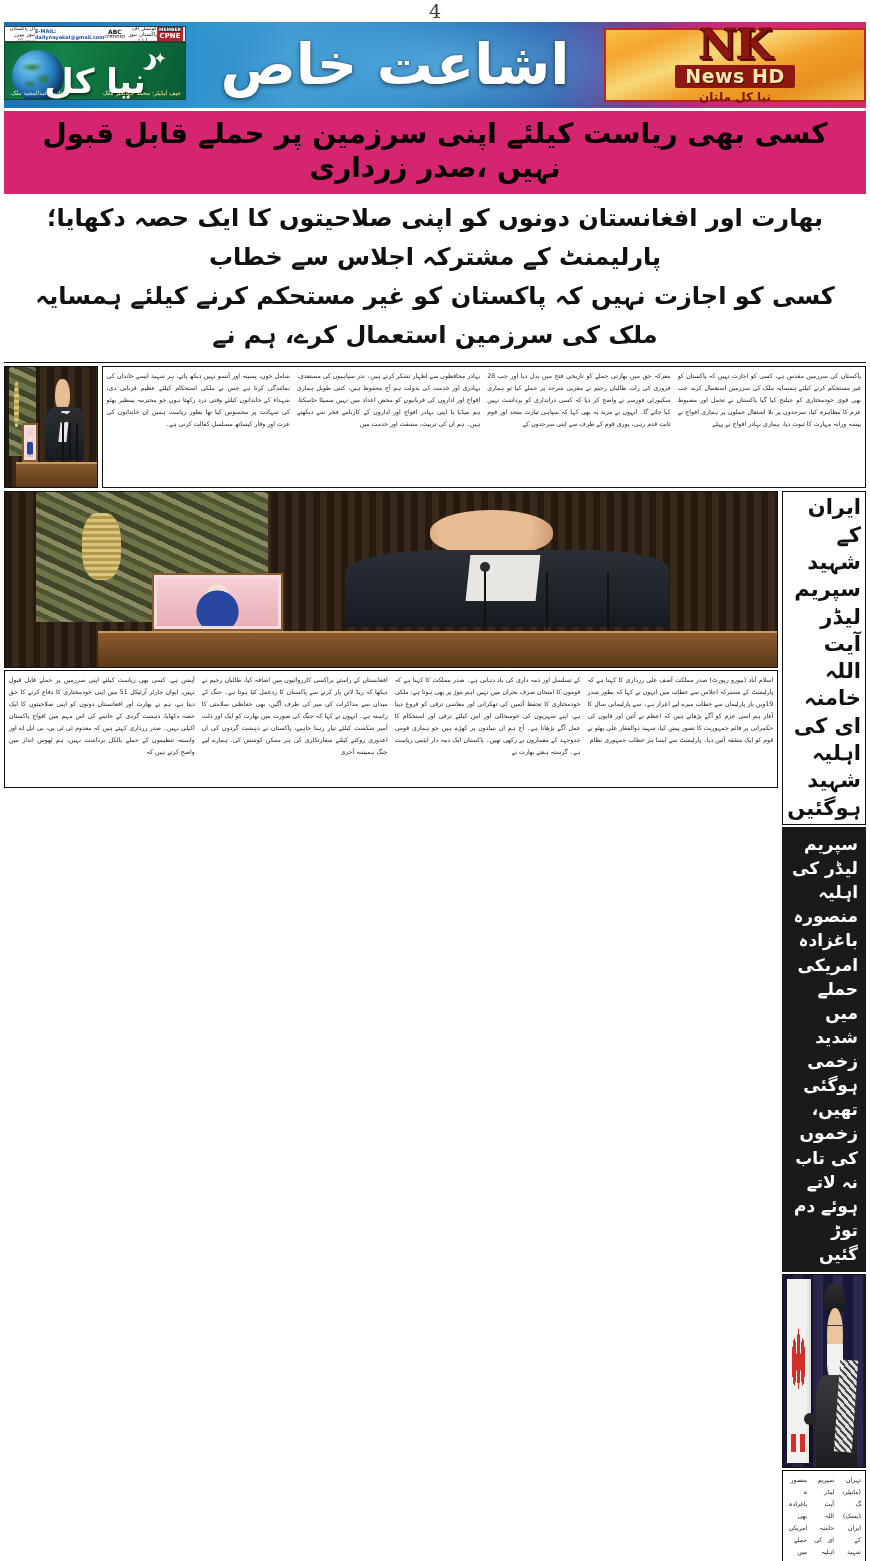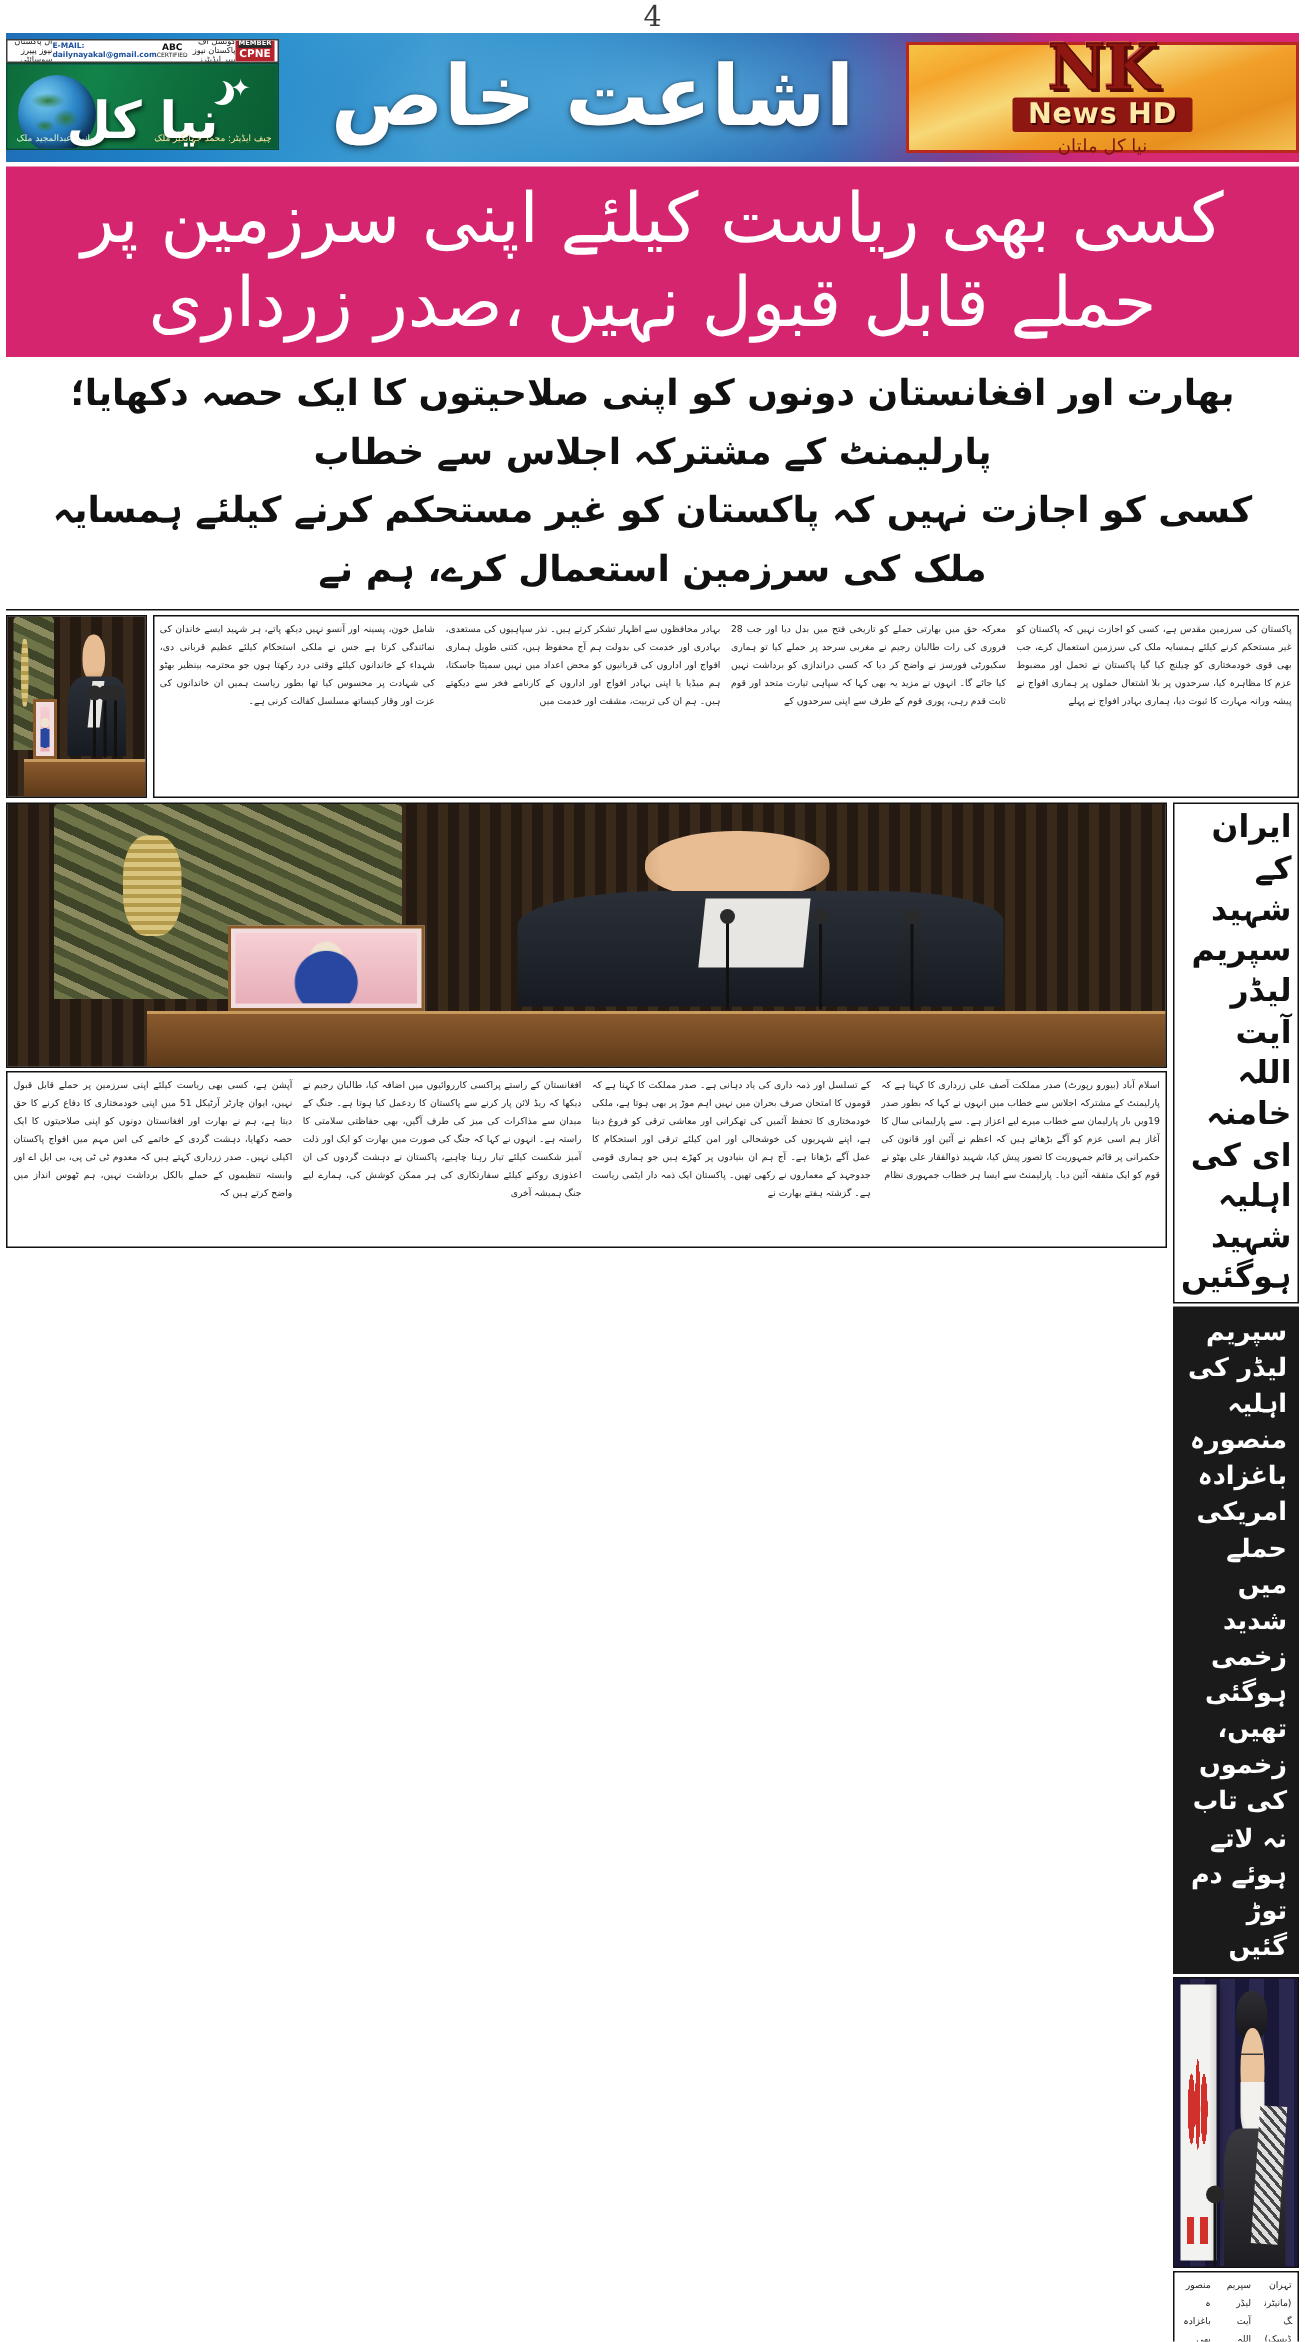--- a/index.html
+++ b/index.html
@@ -56,21 +56,21 @@
     -webkit-text-stroke:1px #5e0c08;
   }
   .logo-left .newshd {
     margin-top:1px;
     font-family:"DejaVu Sans","Liberation Sans",sans-serif;
     font-weight:700; font-size:19px; color:#ffe9a8;
     background:#8e1712; padding:0 10px 1px 10px; letter-spacing:.5px;
     border-radius:2px; text-shadow:1px 1px 0 #3d0604;
   }
   .logo-left .urdusub {
-    margin-top:2px; font-size:12px; color:#7c1410; font-weight:400;
+    margin-top:2px; font-size:12px; color:#7c1410; font-weight:700;
     direction:rtl;
   }
   .masthead-title {
     flex:1 1 auto; display:flex; align-items:center; justify-content:center;
     position:relative; z-index:3;
   }
   .masthead-title span{
     color:#ffffff; font-size:56px; font-weight:700; direction:rtl;
     font-family:"DejaVu Sans","Liberation Sans",sans-serif;
     text-shadow: 0 2px 5px rgba(0,0,0,.45), 0 0 2px rgba(0,0,0,.5);
@@ -126,23 +126,23 @@
   }
   .lr-tag{
     position:absolute; right:4px; bottom:3px; color:#ffe9a0; font-size:6px; direction:rtl;
   }
   .lr-tag2{
     position:absolute; left:6px; bottom:3px; color:#d8f3d9; font-size:6px; direction:rtl;
   }
 
   
   .band-pink {
-    margin:3px 4px 0 4px; background:#d6256f; color:#ffffff;
+    margin:3px 4px 0 4px; background:#d6256f; color:#000000;
     direction:rtl; text-align:center;
-    font-size:46px; font-weight:400; line-height:1.22;
+    font-size:28px; font-weight:700; line-height:1.22;
     padding:6px 8px 9px 8px; letter-spacing:-1px;
   }
   .subhead-black{
     margin:2px 4px 0 4px; direction:rtl; text-align:center;
     color:#111; font-size:24px; font-weight:700; line-height:1.62;
     padding:3px 6px 4px 6px; letter-spacing:-.6px;
   }
   .subhead-black .ln{ display:block; }
   .band-black{
     margin:2px 4px 0 4px; background:#1a1a1a; color:#fff; direction:rtl;

